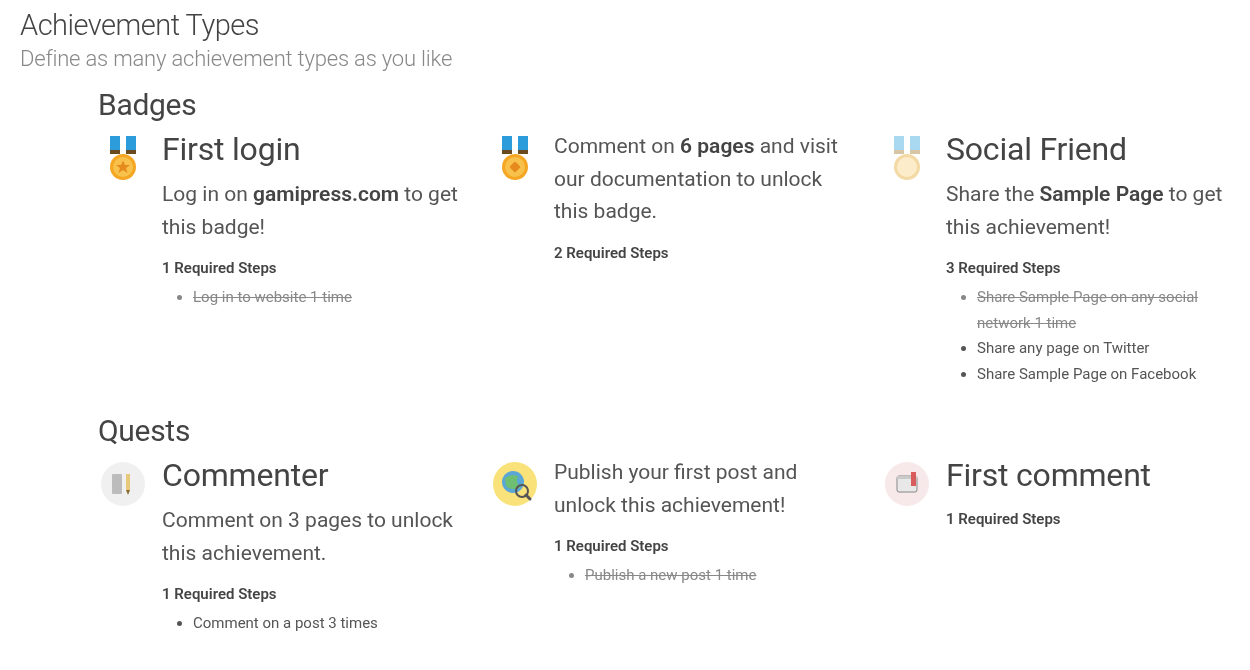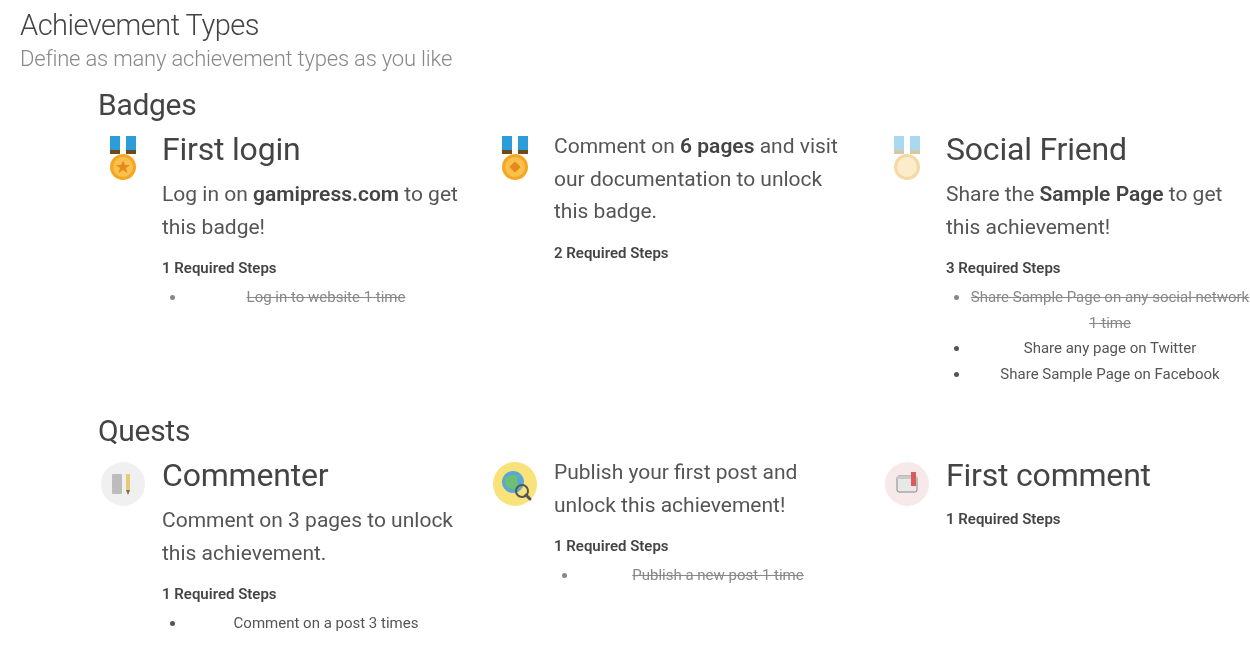--- a/index.html
+++ b/index.html
@@ -10,21 +10,21 @@
   .section { margin-left:78px; margin-top:16px; }
   h2.section-title { font-size:30px; font-weight:400; color:#444; margin-bottom:8px; letter-spacing:-0.3px; }
   .grid { display:flex; gap:24px; }
   .card { flex:1 1 0; display:flex; align-items:flex-start; gap:14px; margin-bottom:10px; }
   .icon-wrap { width:50px; flex-shrink:0; display:flex; justify-content:center; padding-top:6px; }
   .card-body { flex:1; }
   .card-title { font-size:32px; font-weight:400; color:#444; margin-bottom:10px; letter-spacing:-0.2px; }
   .card-desc { font-size:21px; line-height:1.55; color:#555; margin-bottom:12px; }
   .card-desc strong { font-weight:600; color:#444; }
   .steps-label { font-size:15px; font-weight:600; color:#444; margin-bottom:8px;margin-top:16px; }
-  ul.steps { list-style:disc; margin-left:24px;text-align:center; }
+  ul.steps { list-style:disc; margin-left:31px; }
   ul.steps li { font-size:15px; line-height:1.7; color:#555; }
   ul.steps li.done { text-decoration:line-through; color:#888; }
   
   svg.medal { width:38px; height:48px; }
   svg.badge-circ { width:44px; height:44px; }
 </style>
 </head>
 <body>
 
 <div class="page">

